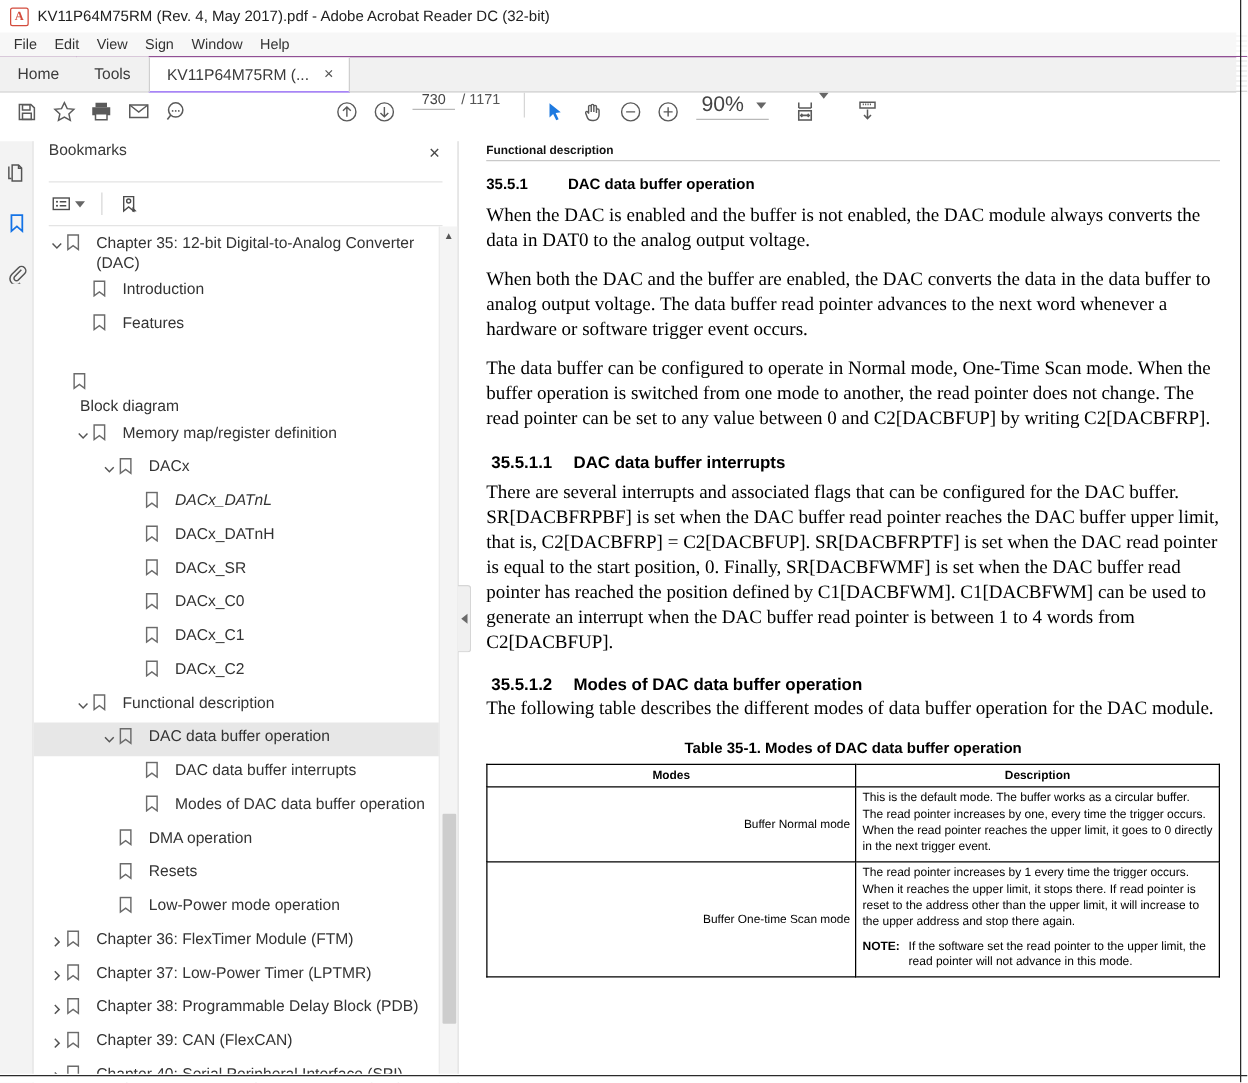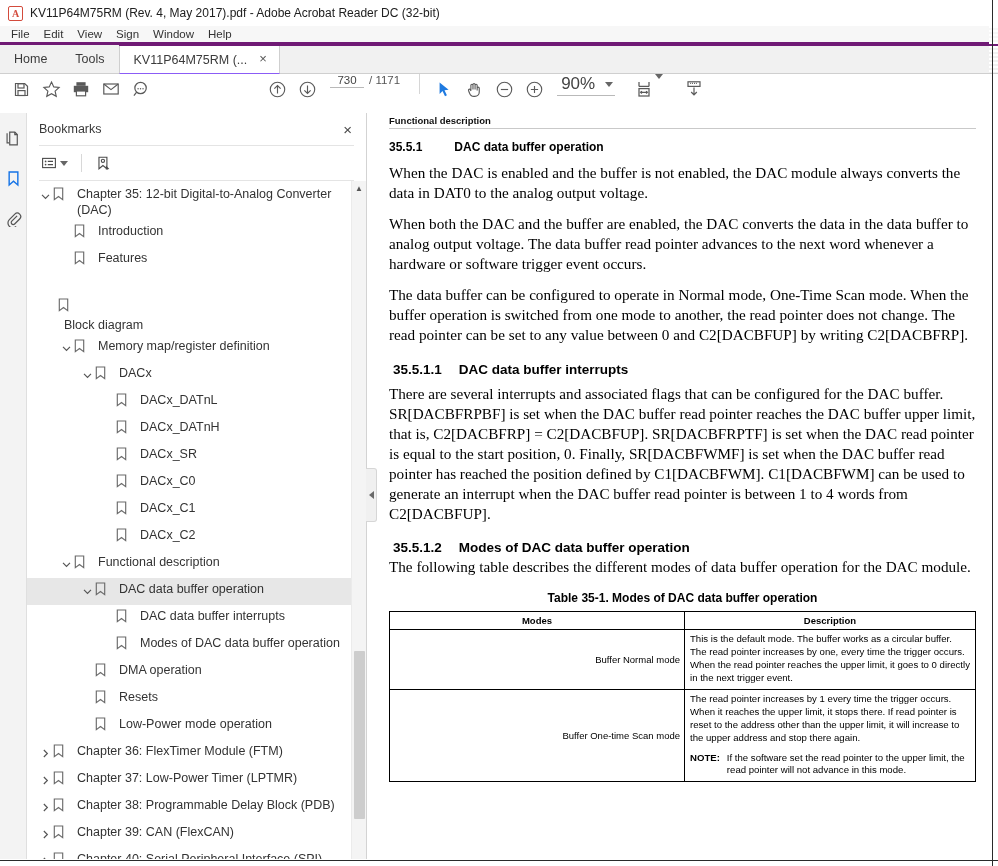--- a/index.html
+++ b/index.html
@@ -21,21 +21,21 @@
     border: 1px solid #d34b3c; border-radius: 2px;
     color: #d34b3c; font-size: 10px; line-height: 13px;
     text-align: center; font-family: "Liberation Serif", serif; font-weight: bold;
   }
   .titlebar-text { font-size: 12px; color: #202020; white-space: nowrap; }
 
   
   .menubar {
     height: 20px; display: flex; align-items: center;
     background: #f7f7f7; padding-left: 4px;
-    border-bottom: 4px solid #701a75;
+    border-bottom: 1px solid #701a75;
   }
   .menubar .mi {
     font-size: 11.5px; color: #333; padding: 2px 7px; white-space: nowrap;
   }
 
   
   .tabstrip {
     height: 28px; background: #f1f1f1; display: flex; align-items: flex-end;
     border-bottom: 1px solid #cfcfcf; position: relative;
   }
@@ -92,21 +92,21 @@
   }
   .rail-btn { width: 24px; height: 26px; display:flex; align-items:center; justify-content:center; color:#555; }
   .rail-btn.active { color: #1473e6; }
 
   
   .panel {
     width: 340px; background: #ffffff; border-right: 1px solid #d3d3d3;
     display: flex; flex-direction: column; position: relative;
   }
   .panel-head {
-    height: 32px; display: flex; align-items: center; padding: 0 10px 0 12px;
+    height: 32px; display: flex; padding: 0 10px 0 12px;
   }
   .panel-title { font-size: 12.5px; color: #3a3a3a; flex: 1; }
   .panel-close { font-size: 15px; color: #4a4a4a; line-height: 1; padding: 2px 4px; }
   .panel-hr { height: 1px; background: #e4e4e4; margin: 0 12px; }
   .panel-tools { height: 34px; display: flex; align-items: center; padding: 0 12px; gap: 4px; }
   .pt-btn { display: flex; align-items: center; gap: 3px; color: #4c4c4c; padding: 2px 2px; }
   .pt-sep { width: 1px; height: 18px; background: #d8d8d8; margin: 0 7px; }
 
   .tree-wrap { flex: 1; overflow: hidden; position: relative; }
   .tree { padding: 2px 0 0 0; }
@@ -450,21 +450,21 @@
               <span class="bm-twisty">
                 <svg width="11" height="11" viewBox="0 0 12 12" fill="none" stroke="currentColor" stroke-width="1.3">
                   <path d="M2.2 4.2L6 8l3.8-3.8"></path>
                 </svg>
               </span>
               <span class="bm-ico"><svg width="11" height="14" viewBox="0 0 11 14" fill="none" stroke="currentColor" stroke-width="1.15">
                   <path d="M1.3 1h8.4v11.6L5.5 9.5 1.3 12.6z"></path>
                 </svg></span>
               <span class="bm-label">DACx</span>
             </div>
-            <div class="bm-row" style="padding-left: 73px;">
+            <div class="bm-row" style="padding-left: 73px; font-style: italic;">
               <span class="bm-twisty empty"></span>
               <span class="bm-ico"><svg width="11" height="14" viewBox="0 0 11 14" fill="none" stroke="currentColor" stroke-width="1.15">
                   <path d="M1.3 1h8.4v11.6L5.5 9.5 1.3 12.6z"></path>
                 </svg></span>
               <span class="bm-label">DACx_DATnL</span>
             </div>
             <div class="bm-row" style="padding-left: 73px;">
               <span class="bm-twisty empty"></span>
               <span class="bm-ico"><svg width="11" height="14" viewBox="0 0 11 14" fill="none" stroke="currentColor" stroke-width="1.15">
                   <path d="M1.3 1h8.4v11.6L5.5 9.5 1.3 12.6z"></path>

